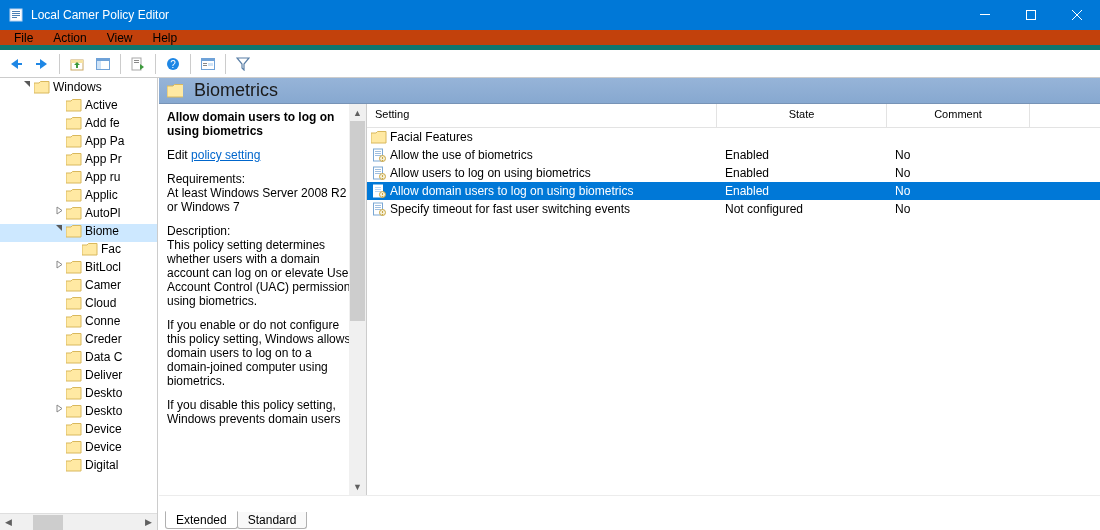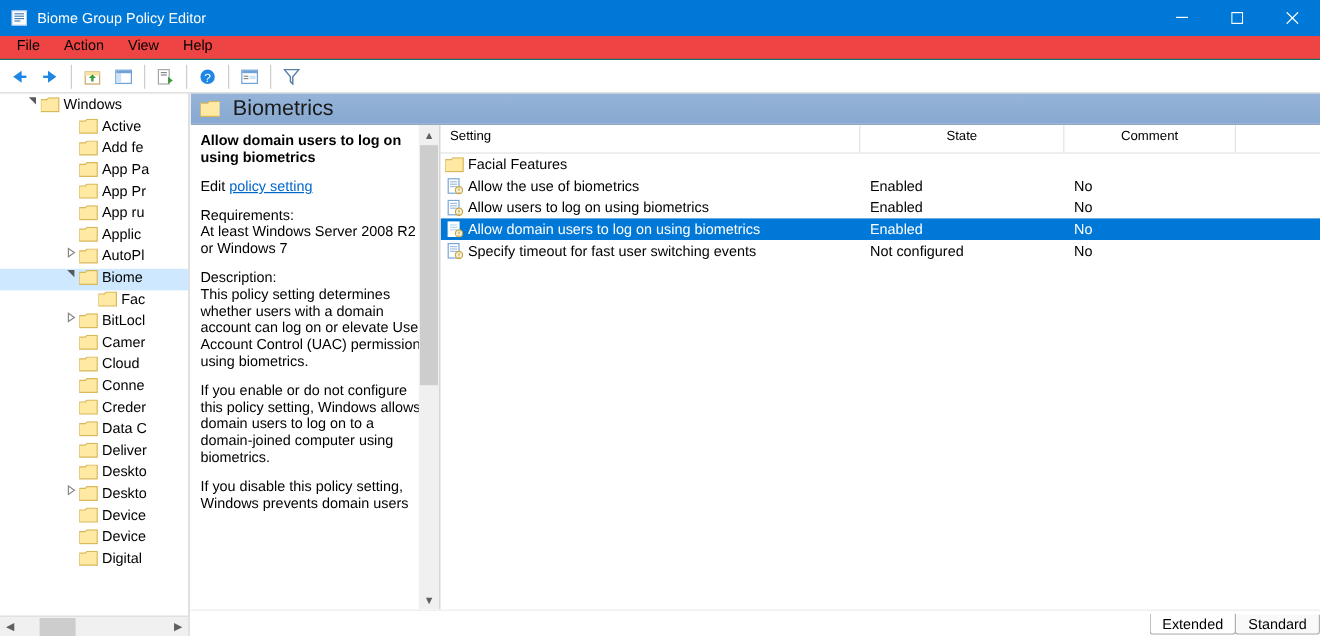--- a/index.html
+++ b/index.html
@@ -5,21 +5,21 @@
 * { box-sizing: border-box; font-family: "Segoe UI", Arial, sans-serif; }
 body { margin: 0; width: 1100px; height: 530px; overflow: hidden; background: #fff; font-size: 12px; }
 
 .titlebar { height: 30px; background: #0078d7; color: #fff; display: flex; align-items: center; padding-left: 8px; }
 .titlebar-icon { width: 16px; height: 16px; margin-right: 7px; display:flex; align-items:center; justify-content:center; }
 .titlebar-title { flex: 1; font-size: 12px; }
 .caption-btns { display: flex; height: 100%; }
 .caption-btn { width: 46px; display:flex; align-items:center; justify-content:center; color:#fff; }
 .caption-btn svg { display:block; }
 
-.menubar { height: 20px; border-bottom: 1px solid #0f766e; display:flex; align-items:flex-start; padding: 0 6px; gap: 4px; background:#ef4444; }
+.menubar { height: 20px; border-bottom: 5px solid #0f766e; display:flex; align-items:flex-start; padding: 0 6px; gap: 4px; background:#c2410c; }
 .menubar-item { padding: 1px 8px; font-size: 12px; }
 
 .toolbar { height: 28px; border-bottom: 1px solid #ccc; display:flex; align-items:center; padding: 0 4px; gap: 2px; background:#fff; }
 .tb-sep { width:1px; height:20px; background:#ccc; margin:0 3px; }
 .tb-btn { width:24px; height:24px; display:flex; align-items:center; justify-content:center; border:1px solid transparent; border-radius:2px; }
 
 .content { display:flex; height: calc(530px - 30px - 20px - 28px); }
 
 .tree-pane { width: 158px; border-right: 1px solid #ccc; position: relative; overflow: hidden; background:#fff; display:flex; flex-direction:column; }
 .tree-scroll { flex:1; overflow: hidden; padding-top: 2px;}
@@ -57,39 +57,39 @@
 .col-head .col.spacer { flex:0 0 70px; border-right:none; }
 
 .list-body { flex:1; overflow:hidden; }
 .list-row { display:flex; align-items:center; height:18px; padding-left:4px; }
 .list-row.sel { background:#0078d7; color:#fff; }
 .list-row .c1 { width:354px; display:flex; align-items:center; gap:3px; }
 .list-row .c2 { width:170px; }
 .list-row .c3 { flex:1; }
 .setting-icon { width:16px; height:16px; display:flex; align-items:center; justify-content:center; }
 
-.tabs { height:22px; display:flex; align-items:flex-end; padding-left:6px; border-top:1px solid #ececec; gap:0; background:#fff;justify-content:flex-end; }
+.tabs { height:35px; display:flex; align-items:flex-end; padding-left:6px; border-top:1px solid #ececec; gap:0; background:#fff; }
 .tab { border:1px solid #b0b0b0; border-top:none; border-radius:0 0 3px 3px; padding:1px 10px; font-size:12px; background:#f9f9f9; position:relative; top:-1px; }
 .tab.active { background:#fff; border-top:1px solid #fff; }
 .tab + .tab { margin-left:-1px; }
 </style>
 </head>
 <body>
 
 <div class="titlebar">
   <span class="titlebar-icon">
     <svg width="14" height="14" viewBox="0 0 14 14">
         <rect x="1" y="1" width="12" height="12" fill="#fff" stroke="#bcd3ef"></rect>
         <rect x="3" y="3" width="8" height="1" fill="#4a7fb5"></rect>
         <rect x="3" y="5" width="8" height="1" fill="#4a7fb5"></rect>
         <rect x="3" y="7" width="8" height="1" fill="#4a7fb5"></rect>
         <rect x="3" y="9" width="5" height="1" fill="#4a7fb5"></rect>
       </svg>
   </span>
-  <span class="titlebar-title">Biome Group Policy Editor</span>
+  <span class="titlebar-title">Local Camer Policy Editor</span>
   <div class="caption-btns">
     <div class="caption-btn">
         <svg width="10" height="10">
           <rect y="4" width="10" height="1" fill="#fff"></rect>
         </svg>
       </div>
     <div class="caption-btn">
         <svg width="10" height="10">
           <rect x="0.5" y="0.5" width="9" height="9" fill="none" stroke="#fff"></rect>
         </svg>

